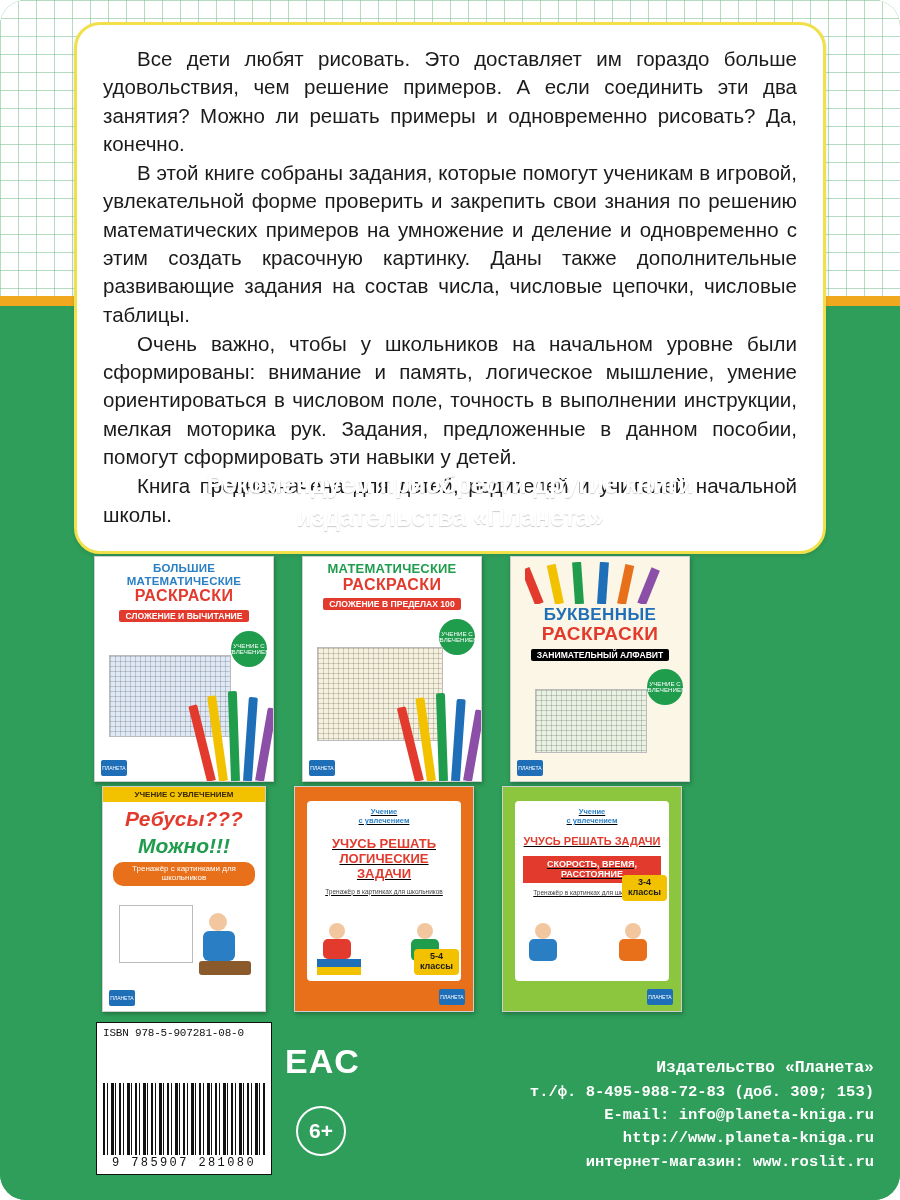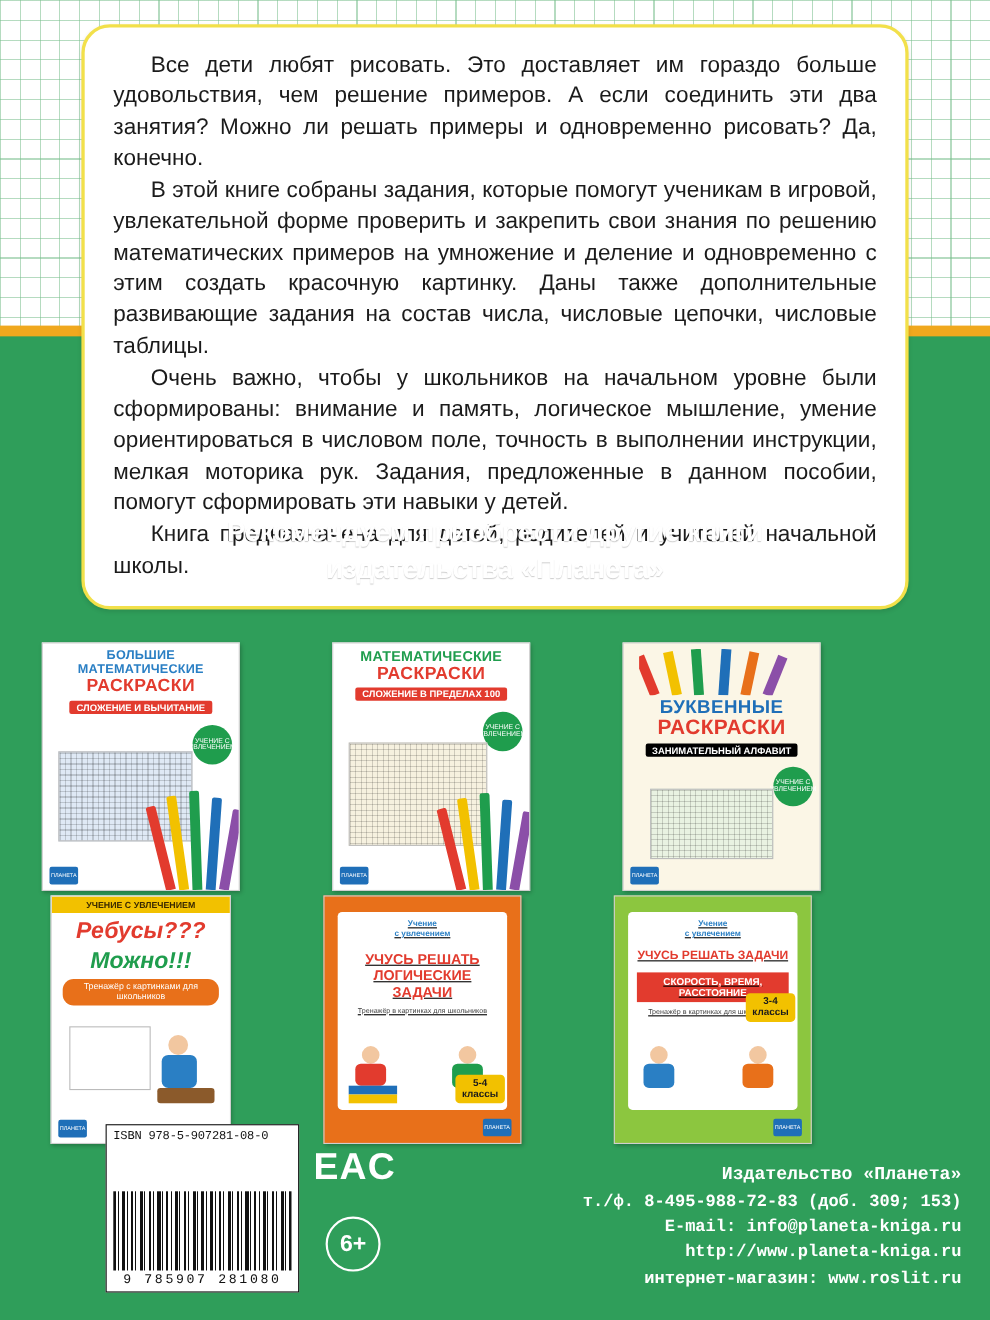--- a/index.html
+++ b/index.html
@@ -13,20 +13,21 @@
     background: #ffffff;
     overflow: hidden;
   }
 
   .page {
     position: relative;
     width: 900px;
     height: 1200px;
     background: #2f9e5a;
     overflow: hidden;
+    border-radius: 26px;
   }
 
   
   .grid-band {
     position: absolute;
     left: 0; top: 0;
     width: 900px;
     height: 300px;
     background:
       repeating-linear-gradient(to right, rgba(120,190,140,.55) 0 1px, transparent 1px 18px),
@@ -82,23 +83,22 @@
     font-weight: bold;
     line-height: 1.32;
     text-shadow: 0 1px 1px rgba(0,0,0,.2);
   }
 
   
   .books-row {
     position: absolute;
     display: flex;
     justify-content: center;
-    gap: 84px;
+    gap: 28px;
     width: 784px;
-    margin-top: 28px;
   }
   .row-1 { top: 556px; }
   .row-2 { top: 786px; }
 
   .book {
     width: 180px;
     height: 226px;
     background: #ffffff;
     border: 1px solid #cfcfcf;
     box-shadow: 1px 2px 4px rgba(0,0,0,.28);

